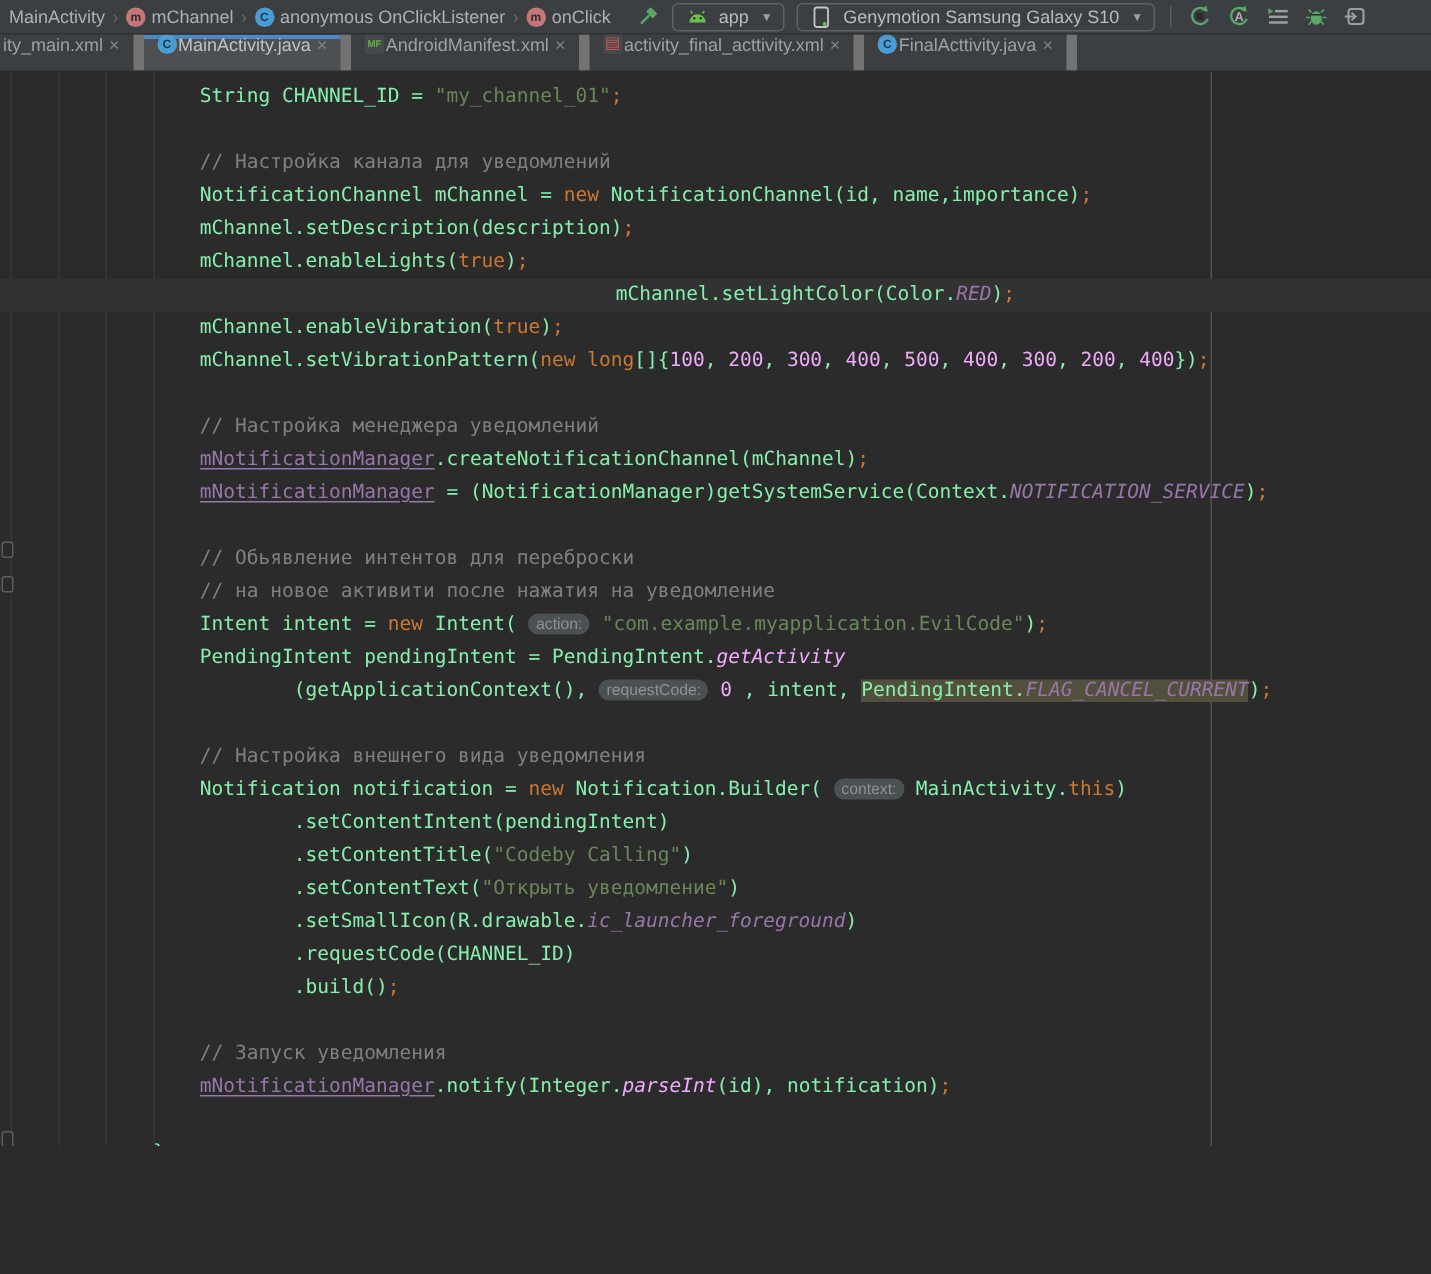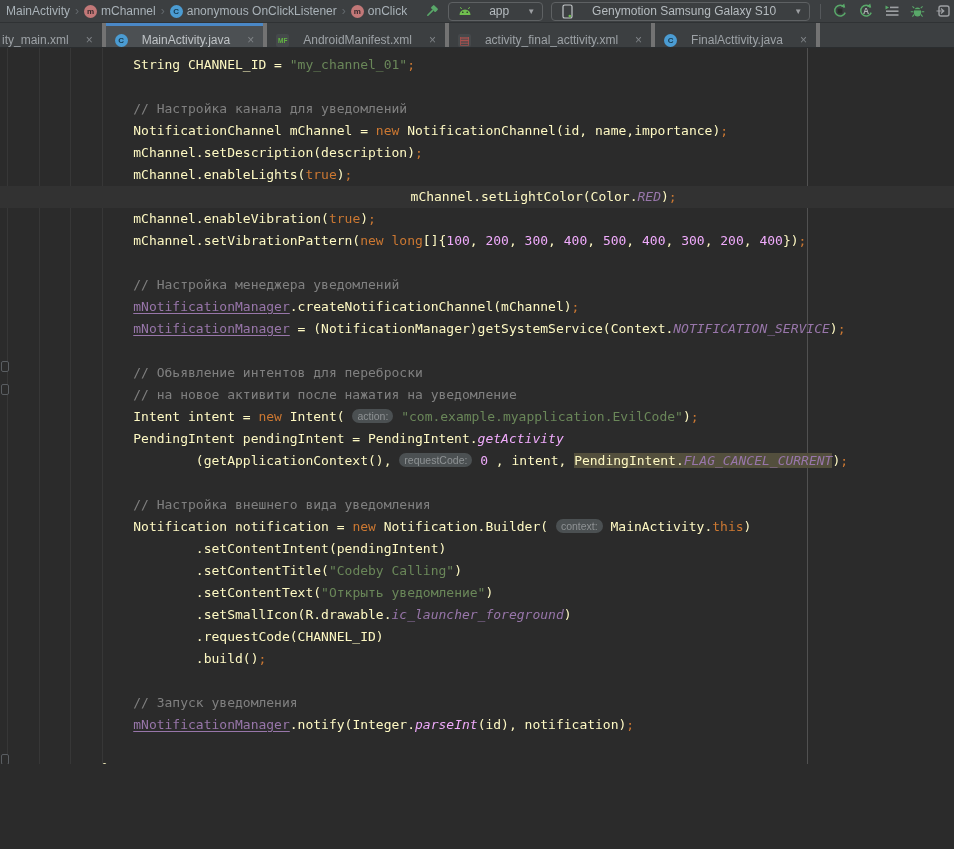--- a/index.html
+++ b/index.html
@@ -14,48 +14,48 @@
   .bc-item{display:flex;align-items:center;gap:4px;margin:0 2px;cursor:default;}
   .bc-sep{color:#63686C;margin:0 3px;font-size:12px;}
   .gicon{width:13px;height:13px;border-radius:50%;display:inline-flex;align-items:center;
          justify-content:center;font:bold 8px "Liberation Sans",sans-serif;flex:none;}
   .m-icon{background:#C27878;color:#35282B;}
   .c-icon{background:#4B9CD3;color:#14384E;}
   .fic{width:13px;height:13px;display:inline-flex;align-items:center;justify-content:center;
        border-radius:2px;background:#45494B;flex:none;}
   .fic.mf{color:#62B543;font:bold 6.5px "Liberation Sans",sans-serif;}
   .fic.xml{color:#C75450;font-size:11px;line-height:11px;}
-  .chip{display:flex;align-items:center;gap:16px;height:17px;padding:0 7px;
+  .chip{display:flex;align-items:center;gap:6px;height:17px;padding:0 7px;
         border:1px solid #5E6163;border-radius:4px;margin-left:8px;color:#B6BCC0;}
   .dd{font-size:8px;color:#9DA0A3;margin-left:2px;}
   .acticons{display:flex;align-items:center;gap:9px;margin-left:10px;}
   .vsep{width:1px;height:15px;background:#55585B;margin-left:10px;}
   .ticon{width:17px;height:17px;display:inline-flex;align-items:center;justify-content:center;flex:none;}
   .hammer{margin-left:14px;}
 
   
   .tabbar{height:24px;background:#3C3F41;display:flex;align-items:stretch;
           border-bottom:1px solid #2A2D2F;overflow:hidden;}
-  .tab{display:flex;align-items:flex-end;gap:14px;padding:0 9px;font-size:12px;
-       color:#9DA2A6;cursor:default;border-right:4px solid #737373;}
+  .tab{display:flex;align-items:flex-start;gap:1px;padding:0 9px;font-size:12px;
+       color:#9DA2A6;cursor:default;border-right:7px solid #737373;}
   .tab.selected{background:#4C5053;color:#BFC3C6;box-shadow:inset 0 3px 0 #4A88C7;}
   .tab-close{color:#7F8387;font-size:12px;margin-left:3px;}
   .tab:first-child{padding-left:2px;}
 
   
   .editor{position:relative;height:802px;background:#2B2B2B;overflow:hidden;}
   .guide{position:absolute;top:0;bottom:0;width:1px;background:#373737;}
   .margin-line{position:absolute;top:0;bottom:0;width:1px;background:#515151;}
   .fold{position:absolute;left:1px;width:6px;height:9px;border:1px solid #5A5E62;
         border-radius:2px;background:#2B2B2B;z-index:2;}
   .code{position:relative;padding-top:6px;font:13px "DejaVu Sans Mono",monospace;
         line-height:22px;z-index:1;}
   .line{height:22px;white-space:pre;padding-left:8px;}
   .line.caret{background:#323232;text-align:center;}
-  .d{color:#fef9c3;}
+  .d{color:#86efac;}
   .k{color:#CC7832;}
   .s{color:#6A8759;}
   .c{color:#808080;}
   .n{color:#f0abfc;}
   .p{color:#9876AA;font-style:italic;}
   .f{color:#9876AA;text-decoration:underline;text-underline-offset:2px;}
   .i{color:#f0abfc;font-style:italic;margin-top:47px;}
   .hl{background:#534F3D;}
   .typo{text-decoration-style:wavy;text-decoration-color:#4E9154;
         text-underline-offset:3px;}

